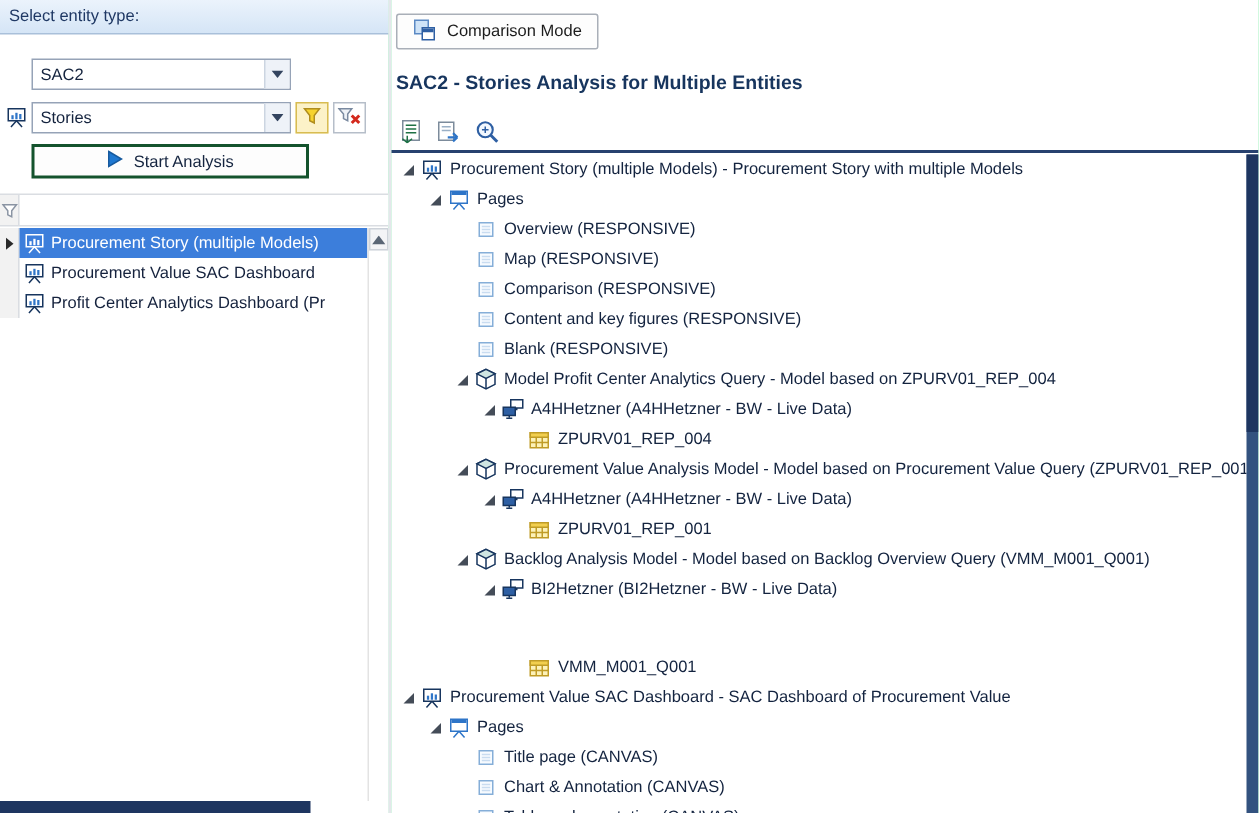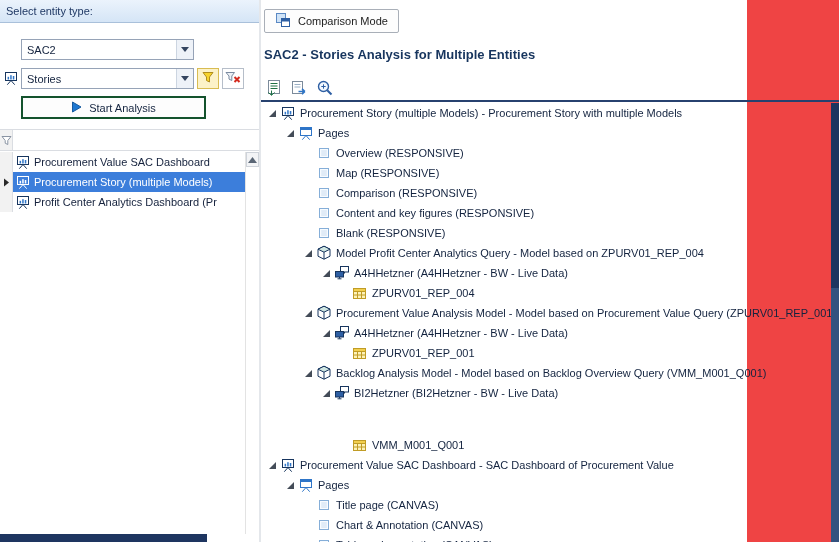--- a/index.html
+++ b/index.html
@@ -1,17 +1,17 @@
 <!DOCTYPE html>
 <html><head>
 <meta charset="utf-8">
 <style>
   * { margin:0; padding:0; box-sizing:border-box; }
   body { font-family:"Liberation Sans", sans-serif; background:#fff; }
-  #app { position:relative; width:839px; height:542px; background:#ef4444; overflow:hidden;
+  #app { position:relative; width:839px; height:542px; background:#86efac; overflow:hidden;
          font-size:11px; color:#15223d;
          --sel:#3c7edb; --navy:#1e3560; }
   button { font:inherit; color:inherit; background:none; border:none; cursor:default; }
 
   
   #leftPanel { position:absolute; left:0; top:0; width:259px; height:542px; background:#fff; }
   #splitter  { position:absolute; left:259px; top:0; width:2px; height:542px; background:#e4e7eb; }
   #panelCaption { position:absolute; left:0; top:0; width:259px; height:23px;
                   background:linear-gradient(#ebf3fc,#d5e5f6); border-bottom:1px solid #a9c0da;
                   line-height:22px; padding-left:6px; color:#1f3864; }
@@ -43,21 +43,21 @@
   .grid-row.selected .body { background:var(--sel); color:#fff; }
   .grid-row .gicon { width:16px; height:16px; flex:none; display:flex; align-items:center; justify-content:center; }
   #gridScroll { position:absolute; left:245px; top:152px; width:14px; height:382px;
                 border-left:1px solid #e3e3e3; background:#fff; }
   #gridScrollUp { width:13px; height:15px; background:#f3f4f6; border:1px solid #ced3da;
                   display:flex; align-items:center; justify-content:center; }
   #hScrollTrack { position:absolute; left:0; top:534px; width:259px; height:8px; background:#fff; }
   #hScrollThumb { width:207px; height:8px; background:var(--navy); }
 
   
-  #rightPanel { position:absolute; left:261px; top:0; width:486px; height:542px; background:#fff;padding-left:23px; }
+  #rightPanel { position:absolute; left:261px; top:0; width:578px; height:542px; background:#fff;padding-left:23px; }
   #cmpBtn { position:absolute; left:3px; top:9px; height:24px; padding:0 10px;
             display:flex; align-items:center; gap:7px; background:#fdfdfd;
             border:1px solid #a9afb8; border-radius:2px; color:#1c1c1c; }
   #pageTitle { position:absolute; left:3px; top:47px; font-size:13px; font-weight:bold;
                color:#17355e; white-space:nowrap; }
   #toolbar { position:absolute; left:1px; top:78px; display:flex; gap:4px; }
   .tbtn { width:22px; height:22px; display:flex; align-items:center; justify-content:center; }
   #sepLine { position:absolute; left:0; top:100px; width:578px; height:2px; background:#27416f; }
   #tree { position:absolute; left:0; top:103px; width:570px; height:439px; overflow:hidden; }
   .tree-row { height:20px; display:flex; align-items:center; white-space:nowrap;
@@ -129,52 +129,52 @@
     </button>
 
     <div id="gridHeader">
       <span class="ind">
         <svg width="11" height="11">
             <path d="M1,1.5 L10,1.5 L6.8,5.5 L6.8,9.5 L4.2,8.2 L4.2,5.5 Z" fill="#fff" stroke="#8a94a3"></path>
           </svg>
       </span>
     </div>
     <div id="gridRows">
+        <div class="grid-row selected">
+          <span class="ind">
+            <svg width="7" height="9">
+              <path d="M1,0.5 L6,4.5 L1,8.5 Z" fill="#2a2a2a"></path>
+            </svg>
+          </span>
+          <span class="body">
+            <span class="gicon">
+              <svg width="16" height="16" viewBox="0 0 16 16">
+        <rect x="2.5" y="2.5" width="11" height="8" fill="none" stroke="#ffffff"></rect>
+        <rect x="4.6" y="6.8" width="1.5" height="2.7" fill="#ffffff"></rect>
+        <rect x="7.2" y="5.2" width="1.5" height="4.3" fill="#ffffff"></rect>
+        <rect x="9.8" y="6" width="1.5" height="3.5" fill="#ffffff"></rect>
+        <path d="M8 10.5 L4.3 14.7 M8 10.5 L11.7 14.7" stroke="#ffffff" fill="none"></path>
+              </svg>
+            </span>
+            <span>Procurement Story (multiple Models)</span>
+          </span>
+        </div>
         <div class="grid-row">
           <span class="ind"></span>
           <span class="body">
             <span class="gicon">
               <svg width="16" height="16" viewBox="0 0 16 16">
         <rect x="2.5" y="2.5" width="11" height="8" fill="none" stroke="#17355e"></rect>
         <rect x="4.6" y="6.8" width="1.5" height="2.7" fill="#2e75c8"></rect>
         <rect x="7.2" y="5.2" width="1.5" height="4.3" fill="#2e75c8"></rect>
         <rect x="9.8" y="6" width="1.5" height="3.5" fill="#2e75c8"></rect>
         <path d="M8 10.5 L4.3 14.7 M8 10.5 L11.7 14.7" stroke="#17355e" fill="none"></path>
               </svg>
             </span>
             <span>Procurement Value SAC Dashboard</span>
-          </span>
-        </div>
-        <div class="grid-row selected">
-          <span class="ind">
-            <svg width="7" height="9">
-              <path d="M1,0.5 L6,4.5 L1,8.5 Z" fill="#2a2a2a"></path>
-            </svg>
-          </span>
-          <span class="body">
-            <span class="gicon">
-              <svg width="16" height="16" viewBox="0 0 16 16">
-        <rect x="2.5" y="2.5" width="11" height="8" fill="none" stroke="#ffffff"></rect>
-        <rect x="4.6" y="6.8" width="1.5" height="2.7" fill="#ffffff"></rect>
-        <rect x="7.2" y="5.2" width="1.5" height="4.3" fill="#ffffff"></rect>
-        <rect x="9.8" y="6" width="1.5" height="3.5" fill="#ffffff"></rect>
-        <path d="M8 10.5 L4.3 14.7 M8 10.5 L11.7 14.7" stroke="#ffffff" fill="none"></path>
-              </svg>
-            </span>
-            <span>Procurement Story (multiple Models)</span>
           </span>
         </div>
         <div class="grid-row">
           <span class="ind"></span>
           <span class="body">
             <span class="gicon">
               <svg width="16" height="16" viewBox="0 0 16 16">
         <rect x="2.5" y="2.5" width="11" height="8" fill="none" stroke="#17355e"></rect>
         <rect x="4.6" y="6.8" width="1.5" height="2.7" fill="#2e75c8"></rect>
         <rect x="7.2" y="5.2" width="1.5" height="4.3" fill="#2e75c8"></rect>

